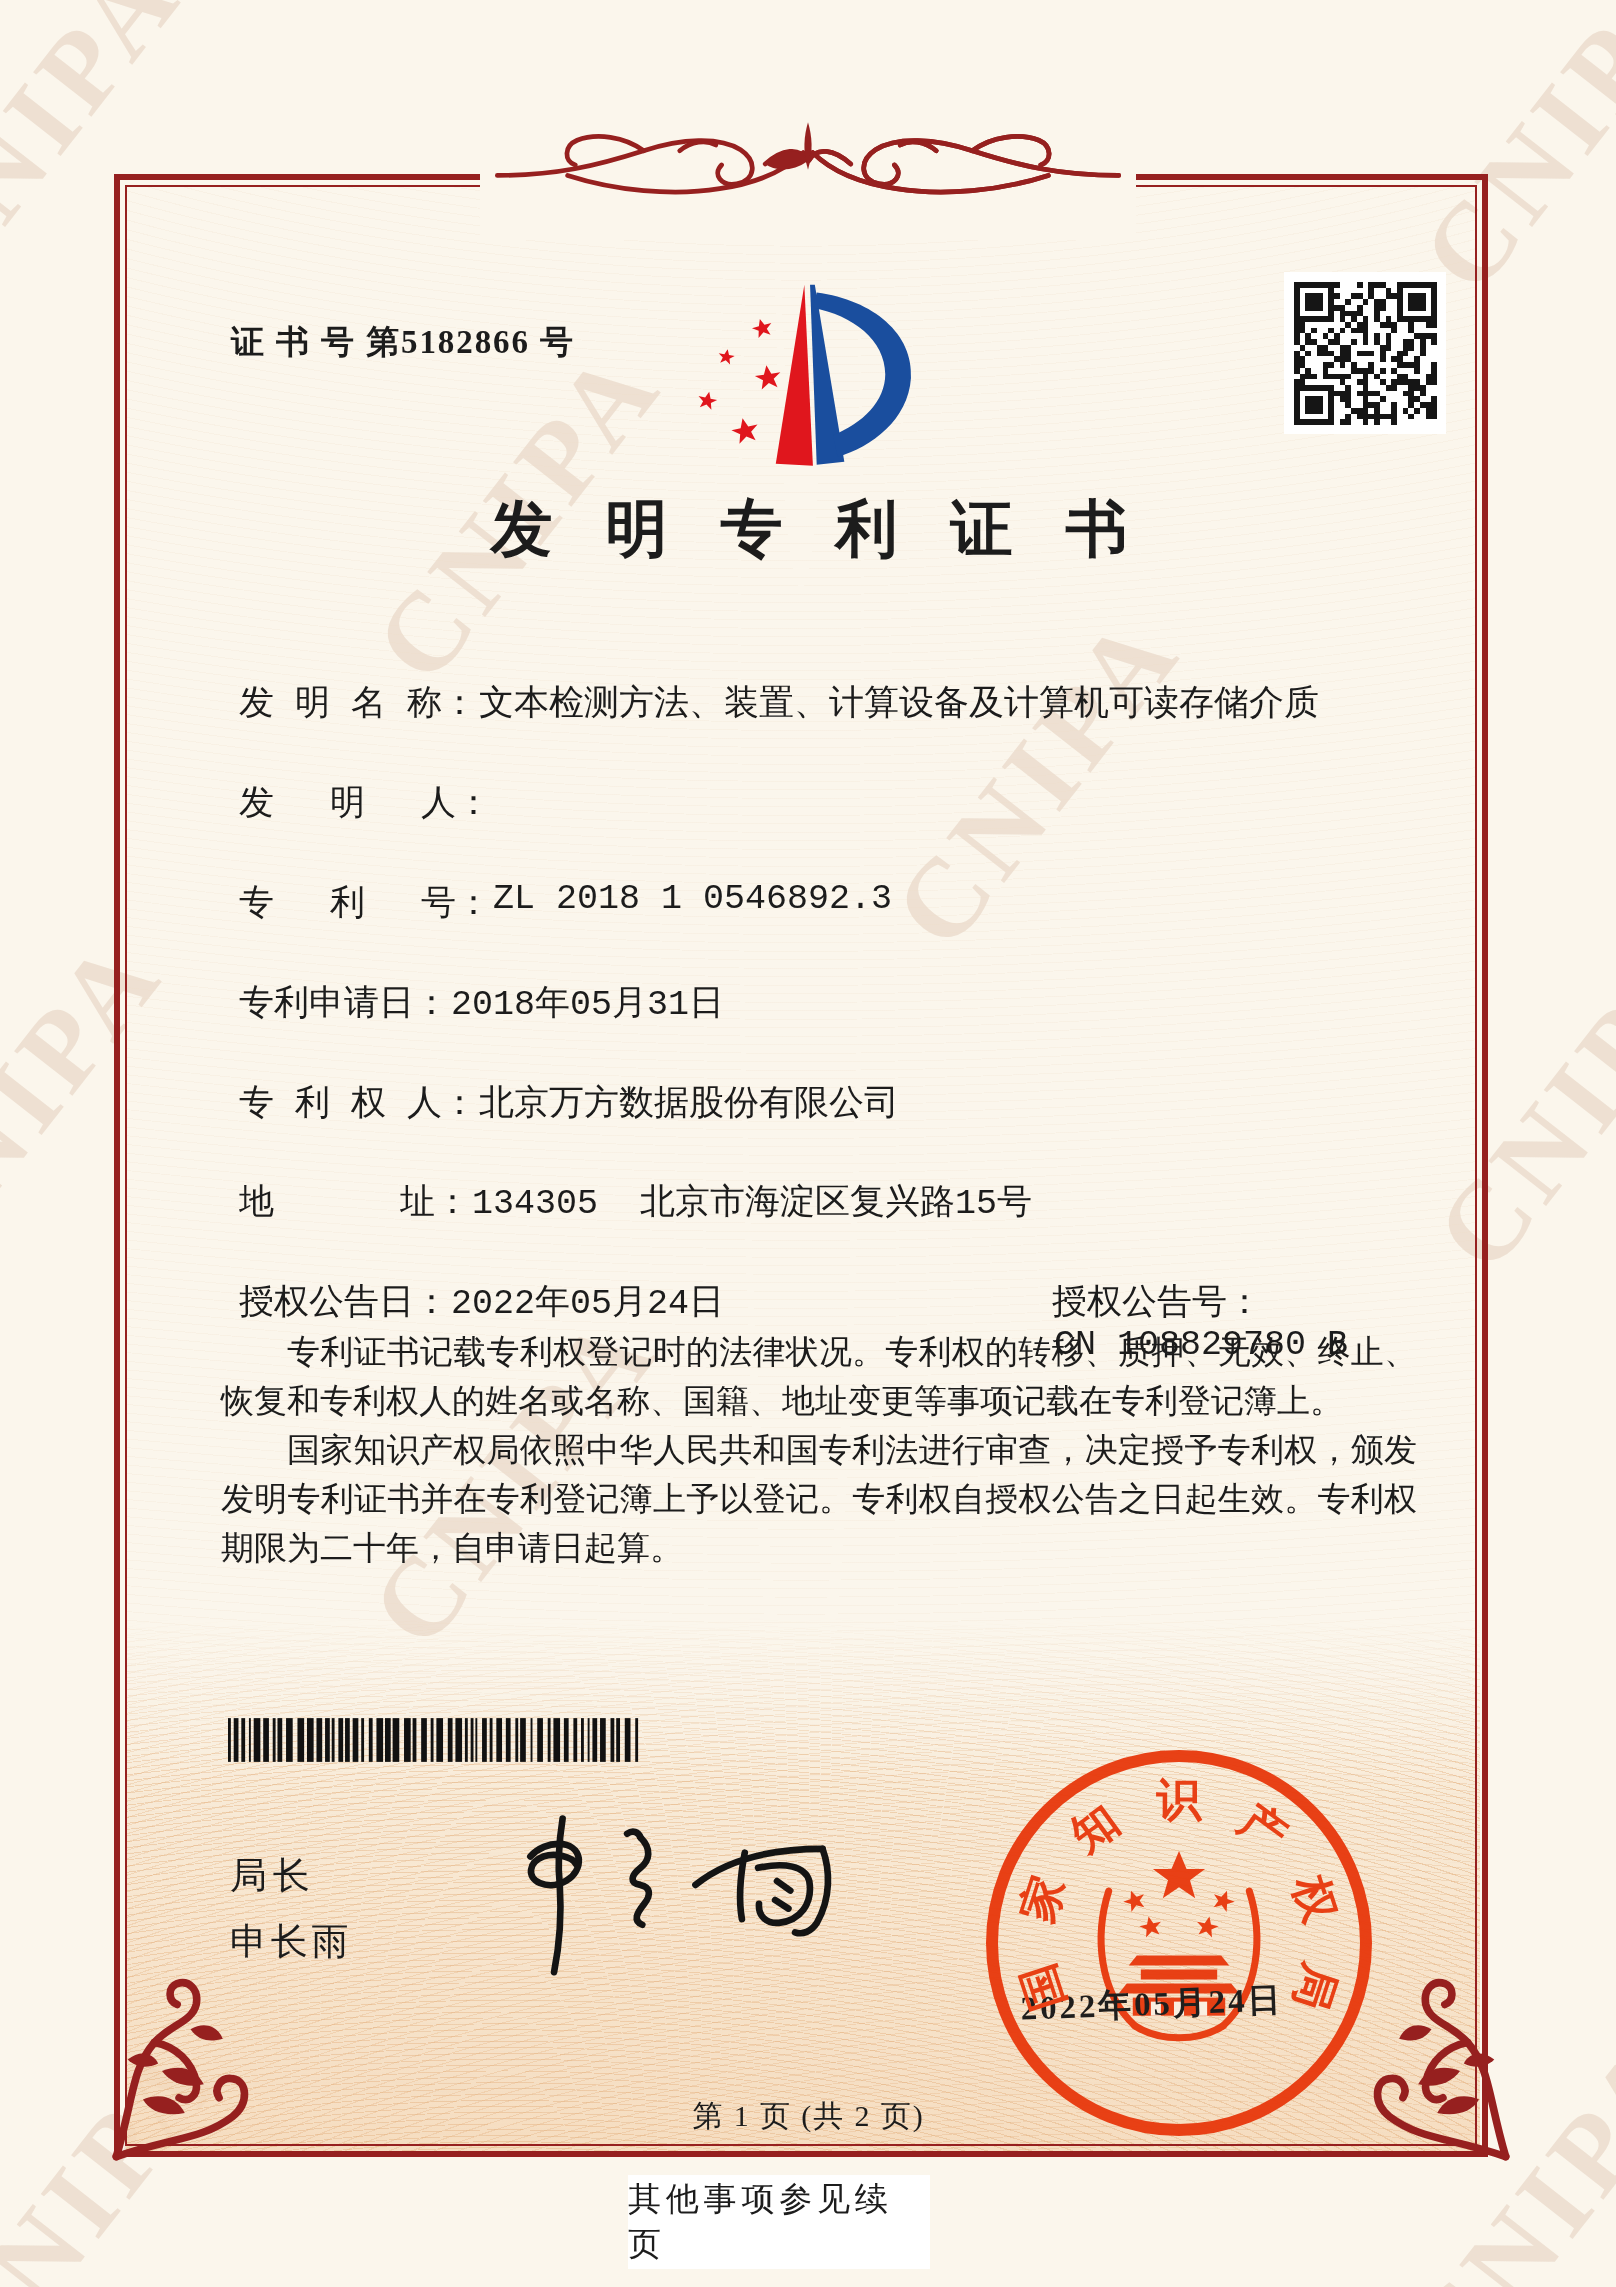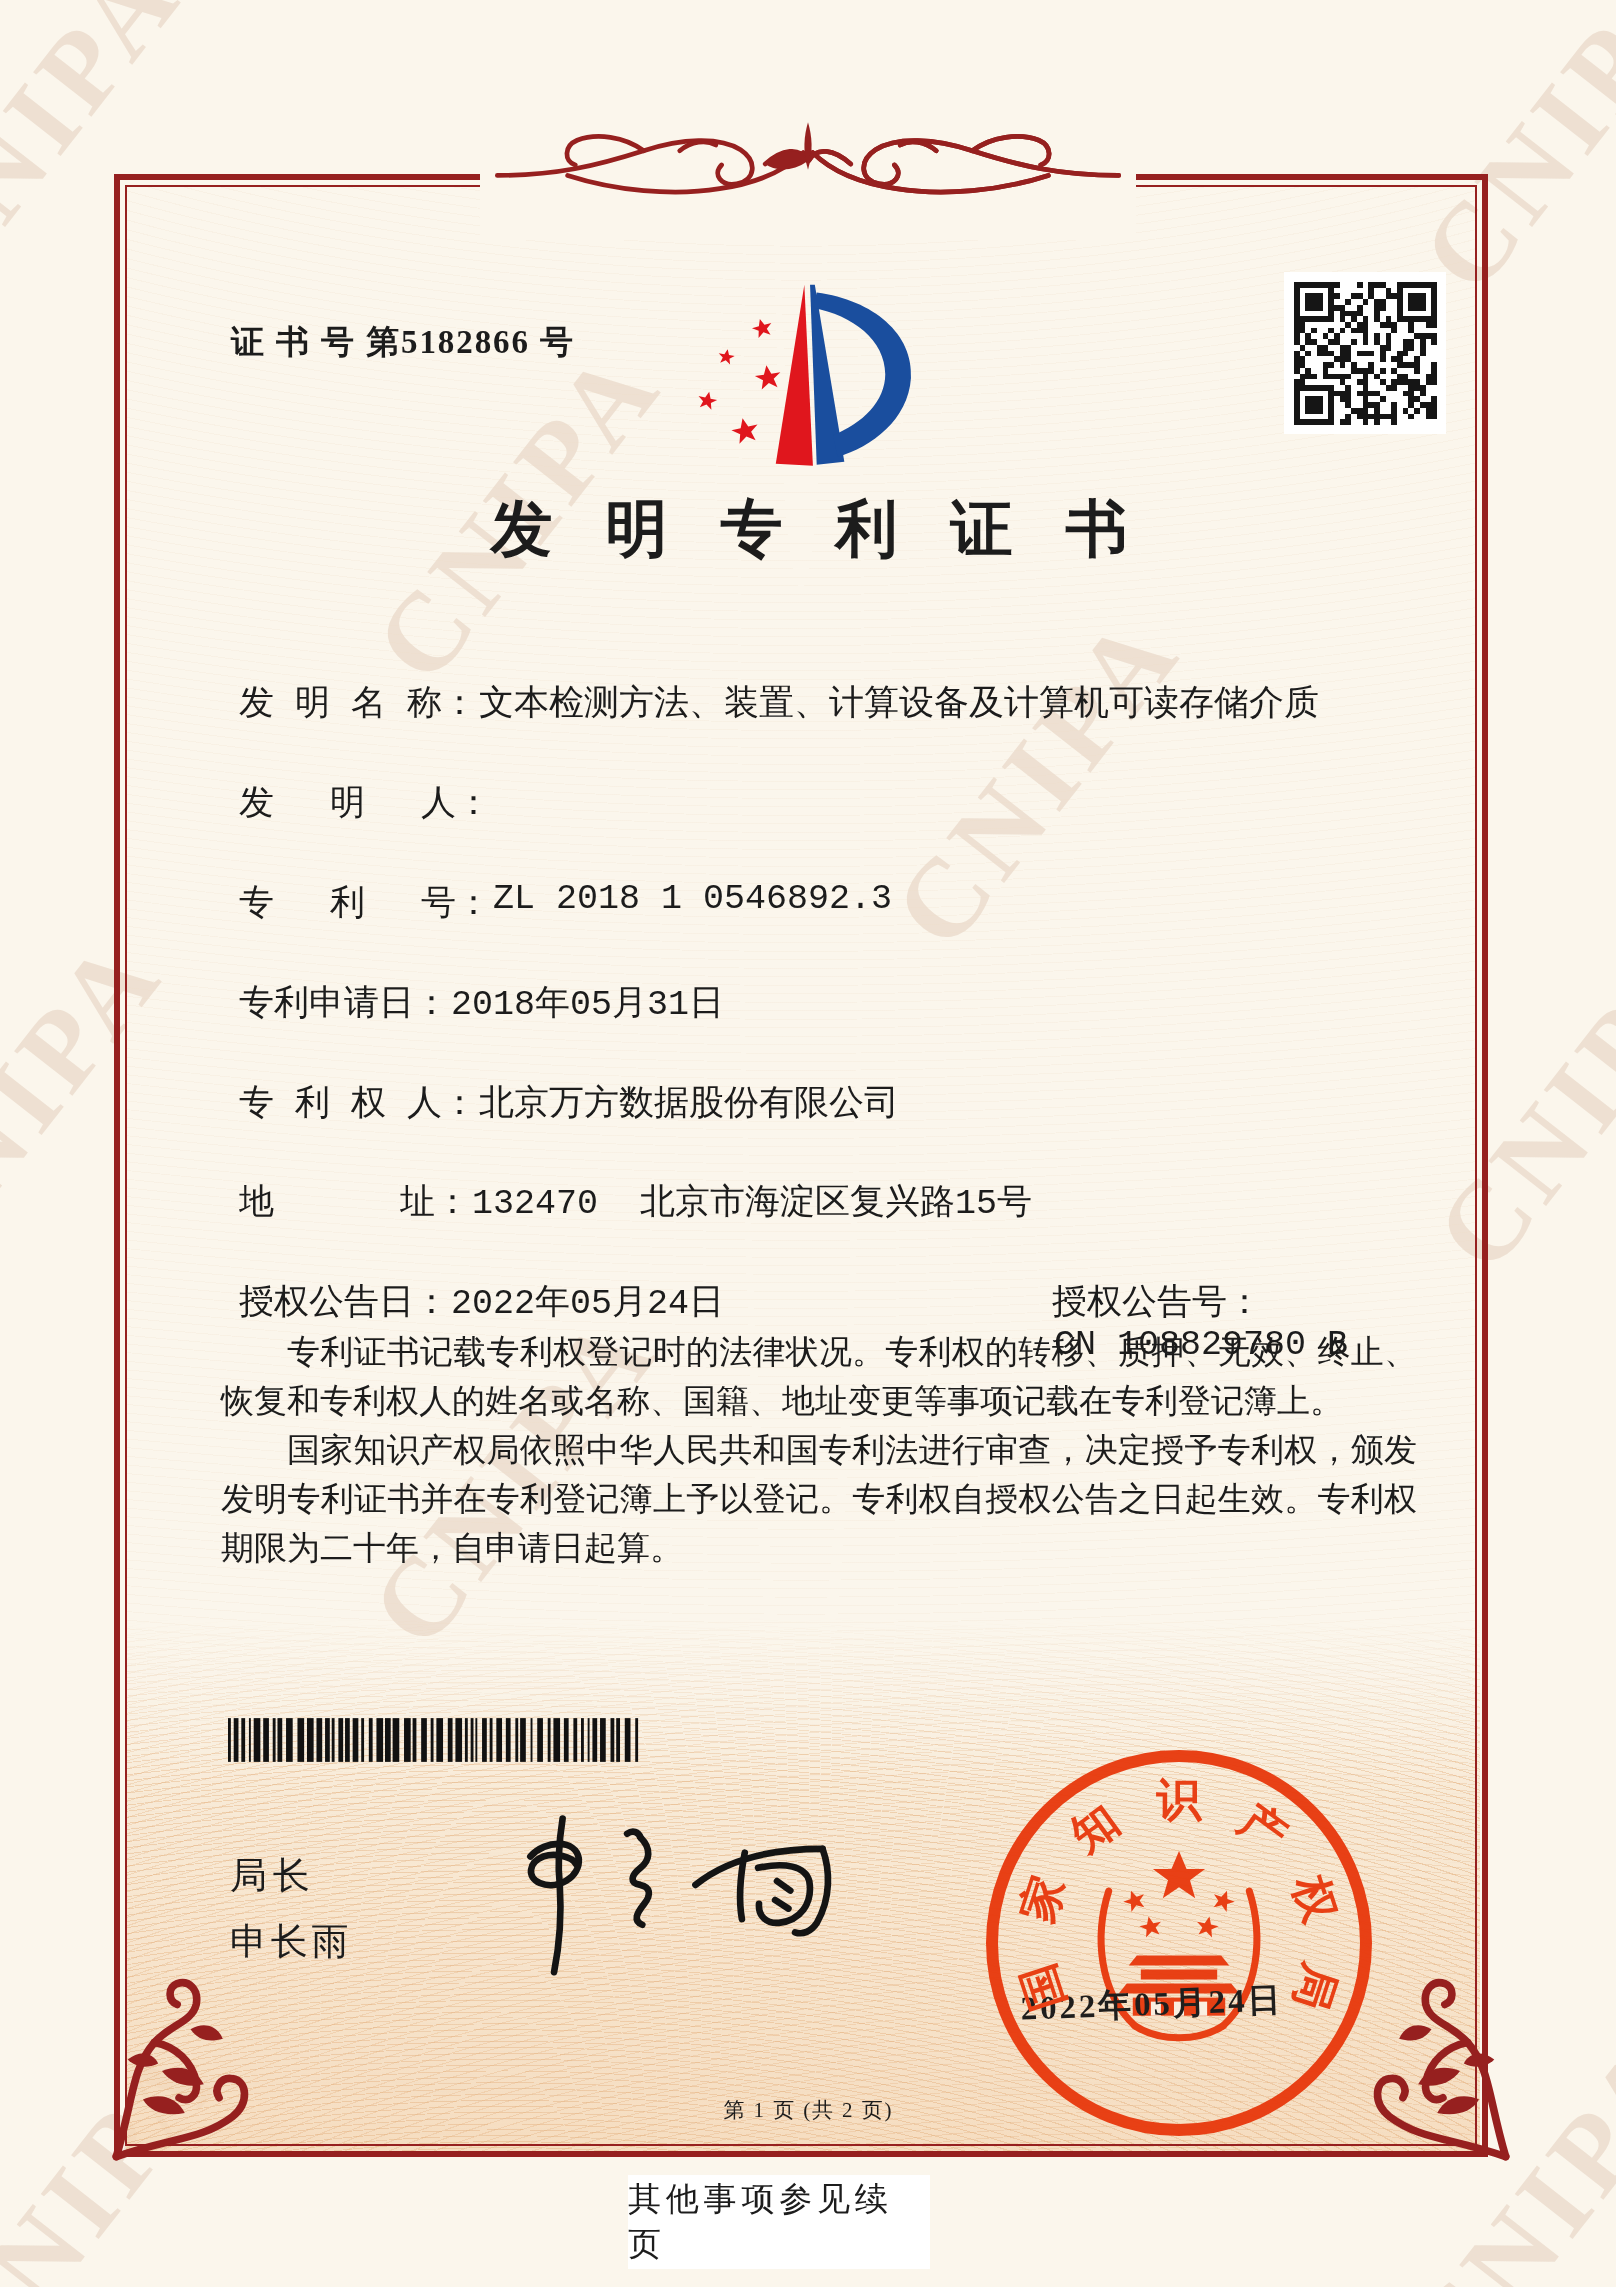--- a/index.html
+++ b/index.html
@@ -47,21 +47,21 @@
   .signer-name{position:absolute;left:230px;top:1917px;font-size:37px;letter-spacing:3.8px;}
   .signature{position:absolute;left:509px;top:1809px;width:352px;height:185px;}
   
   .seal{position:absolute;left:984px;top:1748px;width:390px;height:390px;z-index:5;opacity:.95;}
   .seal-ring{position:absolute;inset:1.9px;border:12.4px solid var(--seal-red,#e8380c);border-radius:50%;}
   .seal-char{position:absolute;font-size:45px;font-weight:bold;color:var(--seal-red,#e8380c);
              transform-origin:center;white-space:nowrap;}
   .emblem{position:absolute;left:50%;top:50%;width:202px;height:213px;transform:translate(-50%,-47%);}
   .seal-date{position:absolute;left:7.6px;top:234px;width:320px;text-align:center;font-size:33px;
              letter-spacing:2.9px;color:#141414;transform:rotate(-2deg);font-weight:bold;}
-  .page-info{position:absolute;left:19px;top:2096px;width:1579px;text-align:center;font-size:21px;letter-spacing:1.9px;}
+  .page-info{position:absolute;left:19px;top:2096px;width:1579px;text-align:center;font-size:30px;letter-spacing:1.9px;}
   .footer-box{position:absolute;left:628px;top:2175px;width:302px;height:94px;background:#ffffff;z-index:4;
               display:flex;align-items:center;justify-content:center;font-size:33px;letter-spacing:4.8px;}
   svg{display:block;}
 </style>
 </head>
 <body>
 
 <div class="page">
 
   <div id="wm-layer">
@@ -491,21 +491,21 @@
     <div class="row" style="top:979px">
       <span class="lab">专利申请日：</span>
       <span class="val">2018年05月31日</span>
     </div>
     <div class="row" style="top:1079px">
       <span class="lab">专 利 权 人：</span>
       <span class="val">北京万方数据股份有限公司</span>
     </div>
     <div class="row" style="top:1178px">
       <span class="lab">地　　　 址：</span>
-      <span class="val">132470  北京市海淀区复兴路15号</span>
+      <span class="val">134305  北京市海淀区复兴路15号</span>
     </div>
     <div class="row" style="top:1278px">
       <span class="lab">授权公告日：</span>
       <span class="val">2022年05月24日</span>
       <span class="grant2">
         <span class="lab">授权公告号：</span>
         <span class="val">CN 108829780 B</span>
       </span>
     </div>
 

